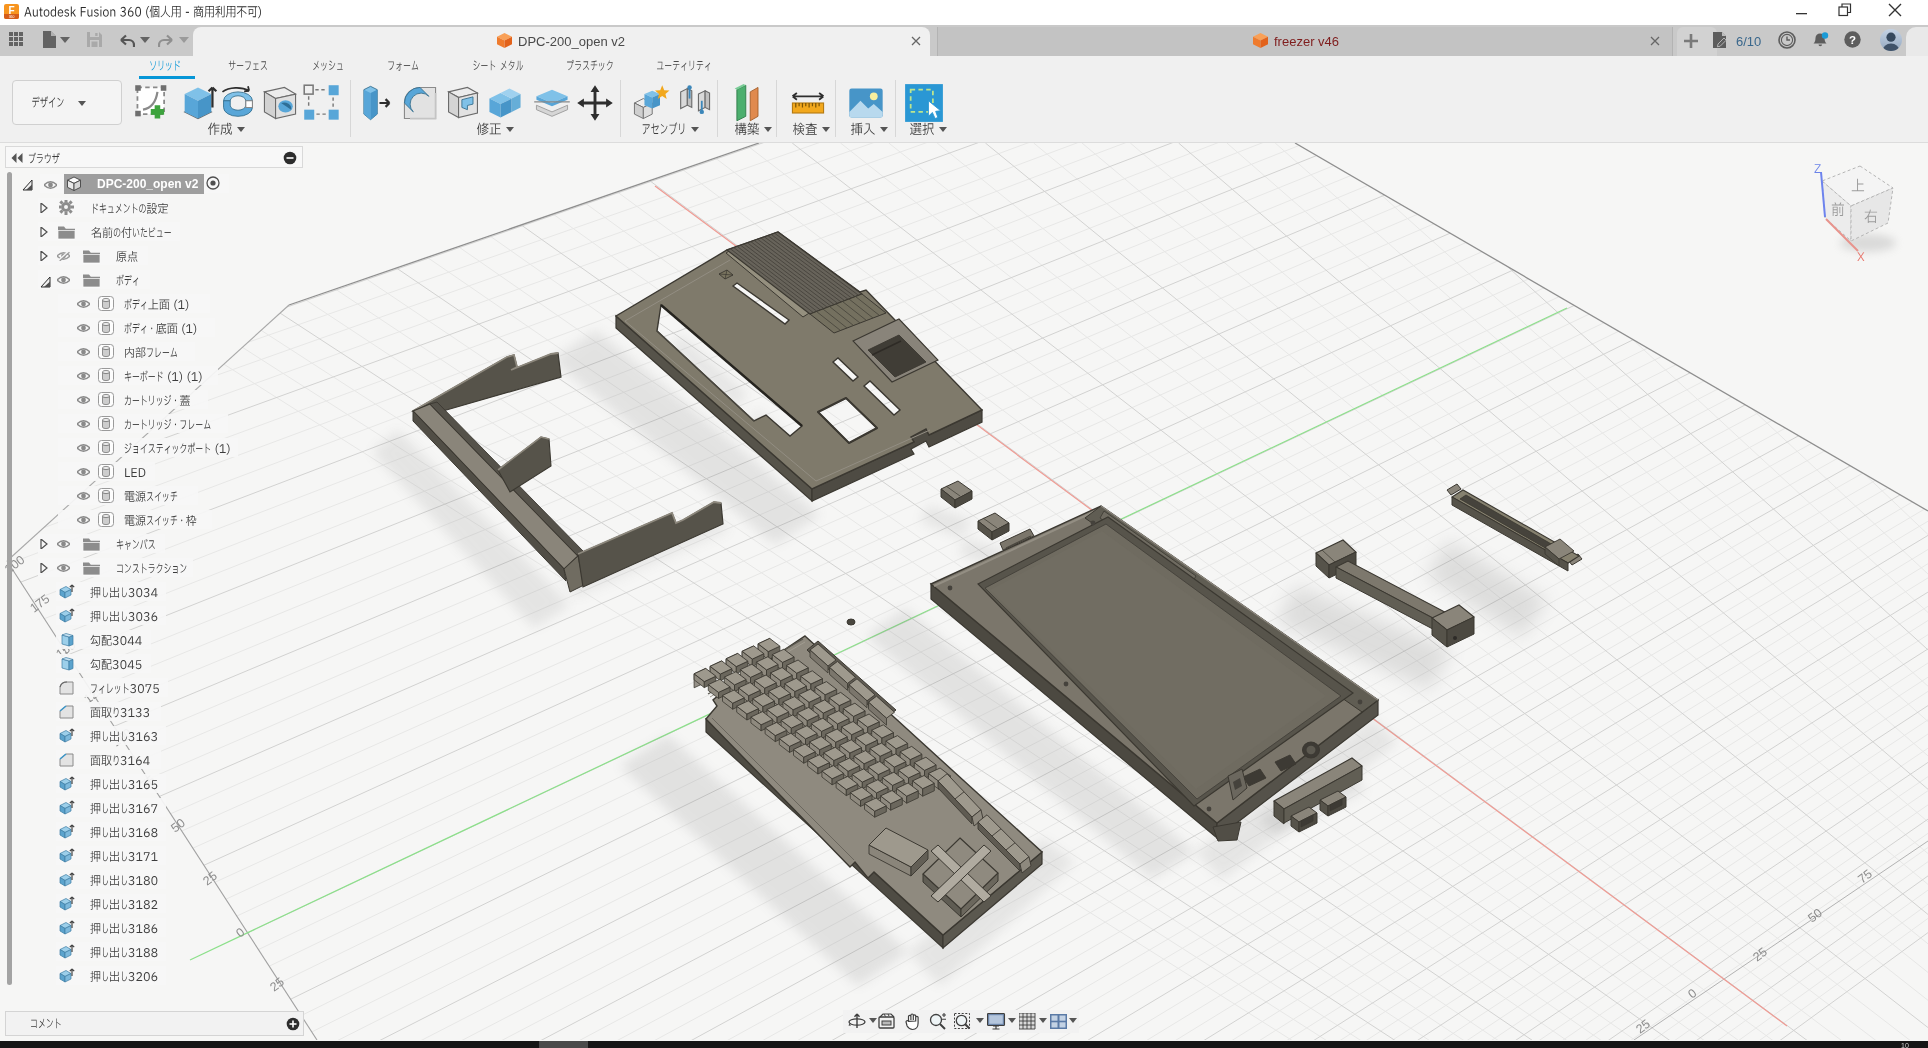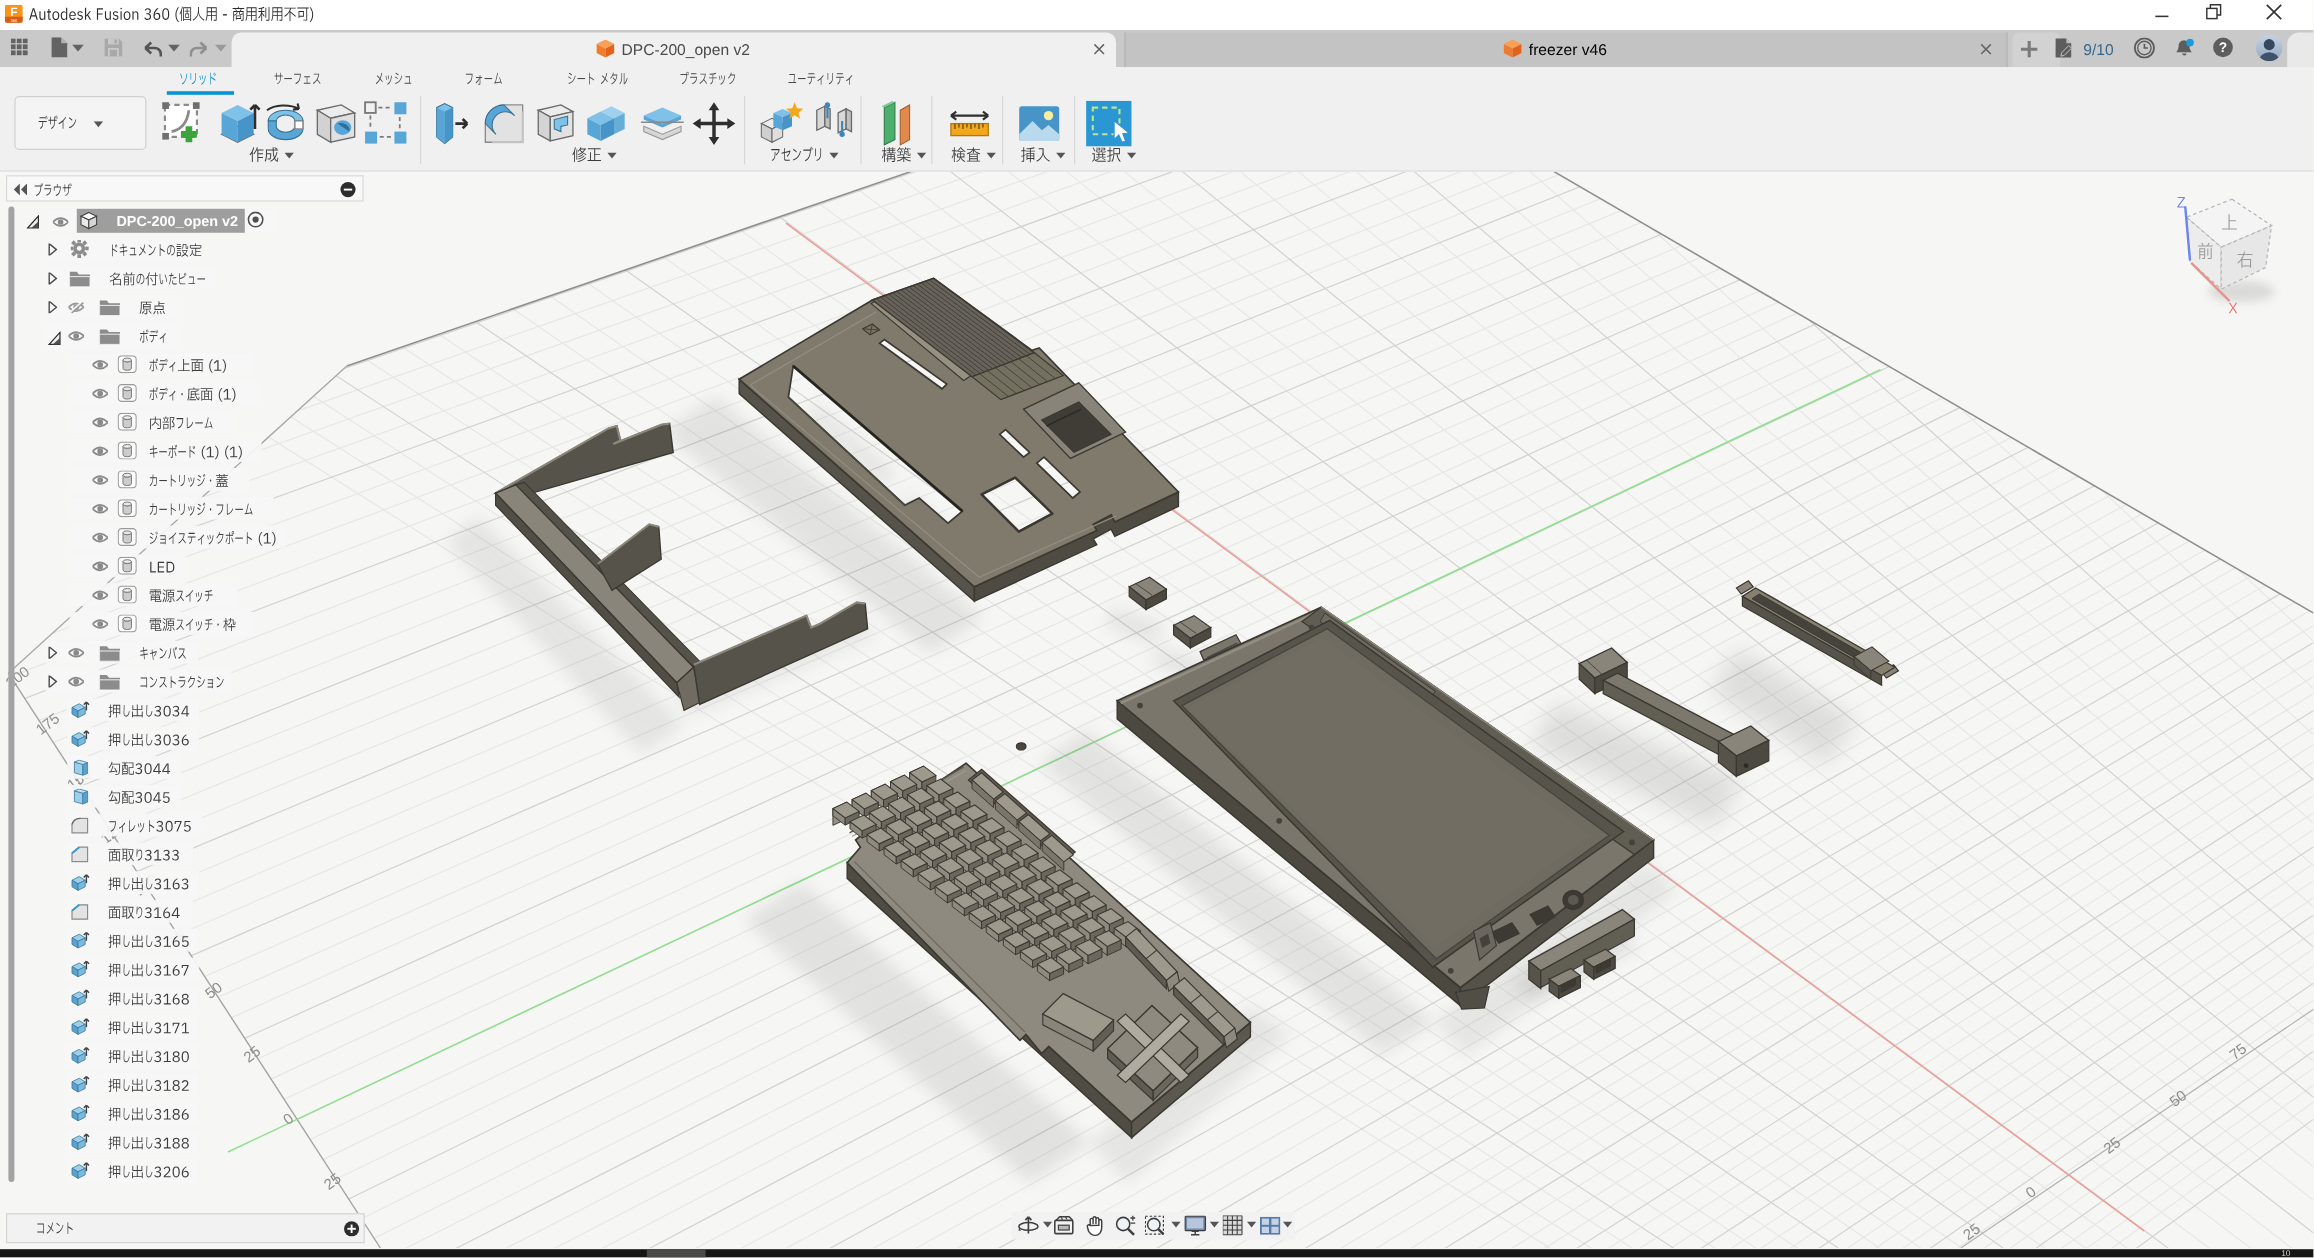--- a/index.html
+++ b/index.html
@@ -627,33 +627,33 @@
   </svg>
 <div class="tabtext" style="left:518px;top:34px">DPC-200_open v2</div>
 <svg style="position:absolute;left:911px;top:36px" width="10" height="10" viewBox="0 0 10 10">
     <path d="M1 1 L9 9 M9 1 L1 9" stroke="#666" stroke-width="1.3"></path>
   </svg>
 <svg style="position:absolute;left:1253px;top:33px" width="15" height="15" viewBox="0 0 16 16">
     <path d="M8 0 L16 4 L8 8 L0 4 Z" fill="#f9a057"></path>
     <path d="M0 4 L8 8 V16 L0 12 Z" fill="#ef7b2d"></path>
     <path d="M16 4 L8 8 V16 L16 12 Z" fill="#e2621b"></path>
   </svg>
-<div class="tabtext" style="left:1274px;top:34px;color:#000000">freezer v46</div>
+<div class="tabtext" style="left:1274px;top:34px;color:#7f1d1d">freezer v46</div>
 <svg style="position:absolute;left:1650px;top:36px" width="10" height="10" viewBox="0 0 10 10">
     <path d="M1 1 L9 9 M9 1 L1 9" stroke="#666" stroke-width="1.3"></path>
   </svg>
 <svg style="position:absolute;left:1684px;top:34px" width="14" height="14" viewBox="0 0 14 14">
     <path d="M7 0 V14 M0 7 H14" stroke="#7a7a7a" stroke-width="2.6"></path>
   </svg>
 <svg style="position:absolute;left:1712px;top:31px" width="18" height="18" viewBox="0 0 18 18">
     <path d="M1 1 h9 l4 4 v12 h-13 z" fill="#5d5d5d"></path>
     <path d="M10 1 l4 4 h-4 z" fill="#fff" opacity="0.6"></path>
     <path d="M6 13 l6-6 2.2 2.2 -6 6 -2.8 0.6 z" fill="#5d5d5d" stroke="#c9c9c9" stroke-width="0.8"></path>
   </svg>
-<div class="tabtext" style="left:1736px;top:34px;color:#39678c;font-size:13px">9/10</div>
+<div class="tabtext" style="left:1736px;top:34px;color:#39678c;font-size:13px">6/10</div>
 <svg style="position:absolute;left:1778px;top:31px" width="18" height="18" viewBox="0 0 18 18">
     <circle cx="9" cy="9" r="8" fill="none" stroke="#5d5d5d" stroke-width="1.6"></circle>
     <circle cx="9" cy="9" r="5.6" fill="none" stroke="#5d5d5d" stroke-width="1.1"></circle>
     <path d="M9 5.5 V9 H12" fill="none" stroke="#5d5d5d" stroke-width="1.4"></path>
   </svg>
 <svg style="position:absolute;left:1812px;top:32px" width="17" height="16" viewBox="0 0 17 16">
     <path d="M8 1.5 a4.5 4.5 0 0 1 4.5 4.5 c0 3 1 4.5 2 5.5 h-13 c1-1 2-2.5 2-5.5 a4.5 4.5 0 0 1 4.5-4.5 z" fill="#5d5d5d"></path>
     <path d="M6.5 12.5 a1.8 1.8 0 0 0 3.6 0 z" fill="#5d5d5d"></path>
     <circle cx="13" cy="3.5" r="3.2" fill="#1b9bd7"></circle>
   </svg>

